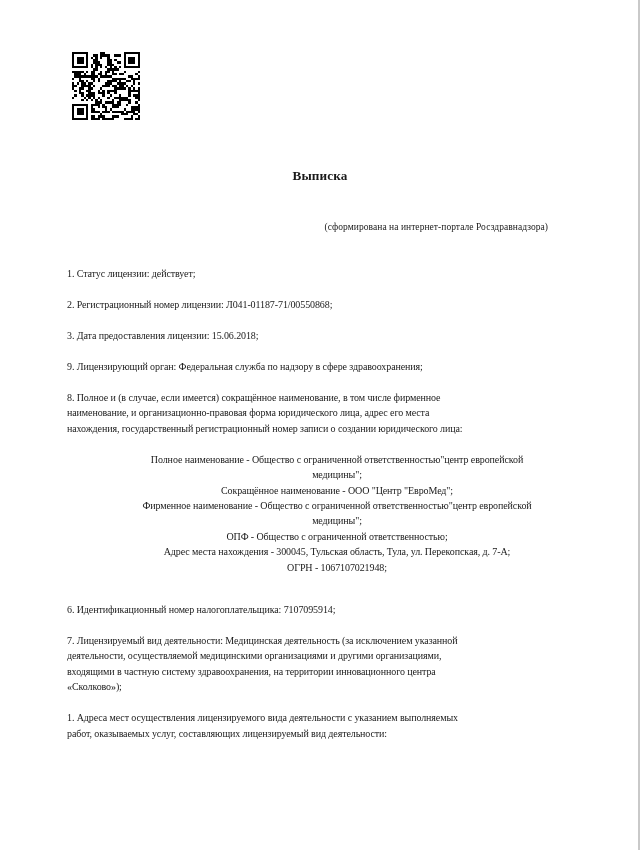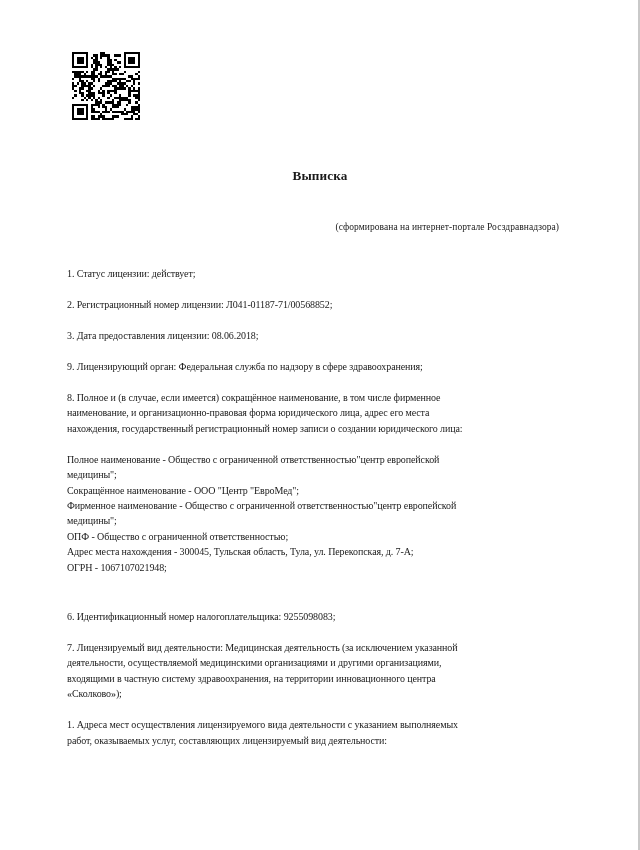--- a/index.html
+++ b/index.html
@@ -29,38 +29,38 @@
     width: 640px;
     text-align: center;
     font-weight: bold;
     font-size: 13.2px;
     line-height: 20px;
     letter-spacing: 0.1px;
   }
   .subtitle {
     position: absolute;
     top: 222px;
-    right: 79px;
+    right: 90px;
     font-size: 9.5px;
     letter-spacing: 0.05px;
   }
   .body-text {
     position: absolute;
     left: 67px;
     top: 266px;
     width: 540px;
     font-size: 10px;
     line-height: 15.4px;
     letter-spacing: -0.1px;
   }
   .para {
     margin: 0 0 15.6px 0;
     white-space: pre-line;
   }
-  .para.entity-details { margin-bottom: 34px; }
+  .para.entity-details { margin-bottom: 27px; text-align: center; }
 </style>
 </head>
 <body>
 
 <div class="page">
 
   <div class="qr">
     <svg id="qrsvg" viewBox="0 0 29 29" xmlns="http://www.w3.org/2000/svg" aria-hidden="true">
         <g fill="#000000">
           <rect x="0" y="0" width="1" height="1"></rect>
@@ -490,35 +490,35 @@
   </div>
 
   <div class="title">
     <div>Выписка</div>
   </div>
 
   <div class="subtitle">(сформирована на интернет-портале Росздравнадзора)</div>
 
   <div class="body-text">
     <p class="para">1. Статус лицензии: действует;</p>
-    <p class="para">2. Регистрационный номер лицензии: Л041-01187-71/00568852;</p>
-    <p class="para">3. Дата предоставления лицензии: 08.06.2018;</p>
+    <p class="para">2. Регистрационный номер лицензии: Л041-01187-71/00550868;</p>
+    <p class="para">3. Дата предоставления лицензии: 15.06.2018;</p>
     <p class="para">9. Лицензирующий орган: Федеральная служба по надзору в сфере здравоохранения;</p>
     <p class="para">8. Полное и (в случае, если имеется) сокращённое наименование, в том числе фирменное
 наименование, и организационно-правовая форма юридического лица, адрес его места
 нахождения, государственный регистрационный номер записи о создании юридического лица:</p>
     <p class="para entity-details">Полное наименование - Общество с ограниченной ответственностью"центр европейской
 медицины";
 Сокращённое наименование - ООО "Центр "ЕвроМед";
 Фирменное наименование - Общество с ограниченной ответственностью"центр европейской
 медицины";
 ОПФ - Общество с ограниченной ответственностью;
 Адрес места нахождения - 300045, Тульская область, Тула, ул. Перекопская, д. 7-А;
 ОГРН - 1067107021948;</p>
-    <p class="para">6. Идентификационный номер налогоплательщика: 9255098083;</p>
+    <p class="para">6. Идентификационный номер налогоплательщика: 7107095914;</p>
     <p class="para">7. Лицензируемый вид деятельности: Медицинская деятельность (за исключением указанной
 деятельности, осуществляемой медицинскими организациями и другими организациями,
 входящими в частную систему здравоохранения, на территории инновационного центра
 «Сколково»);</p>
     <p class="para">1. Адреса мест осуществления лицензируемого вида деятельности с указанием выполняемых
 работ, оказываемых услуг, составляющих лицензируемый вид деятельности:</p>
   </div>
 
 </div>
 

